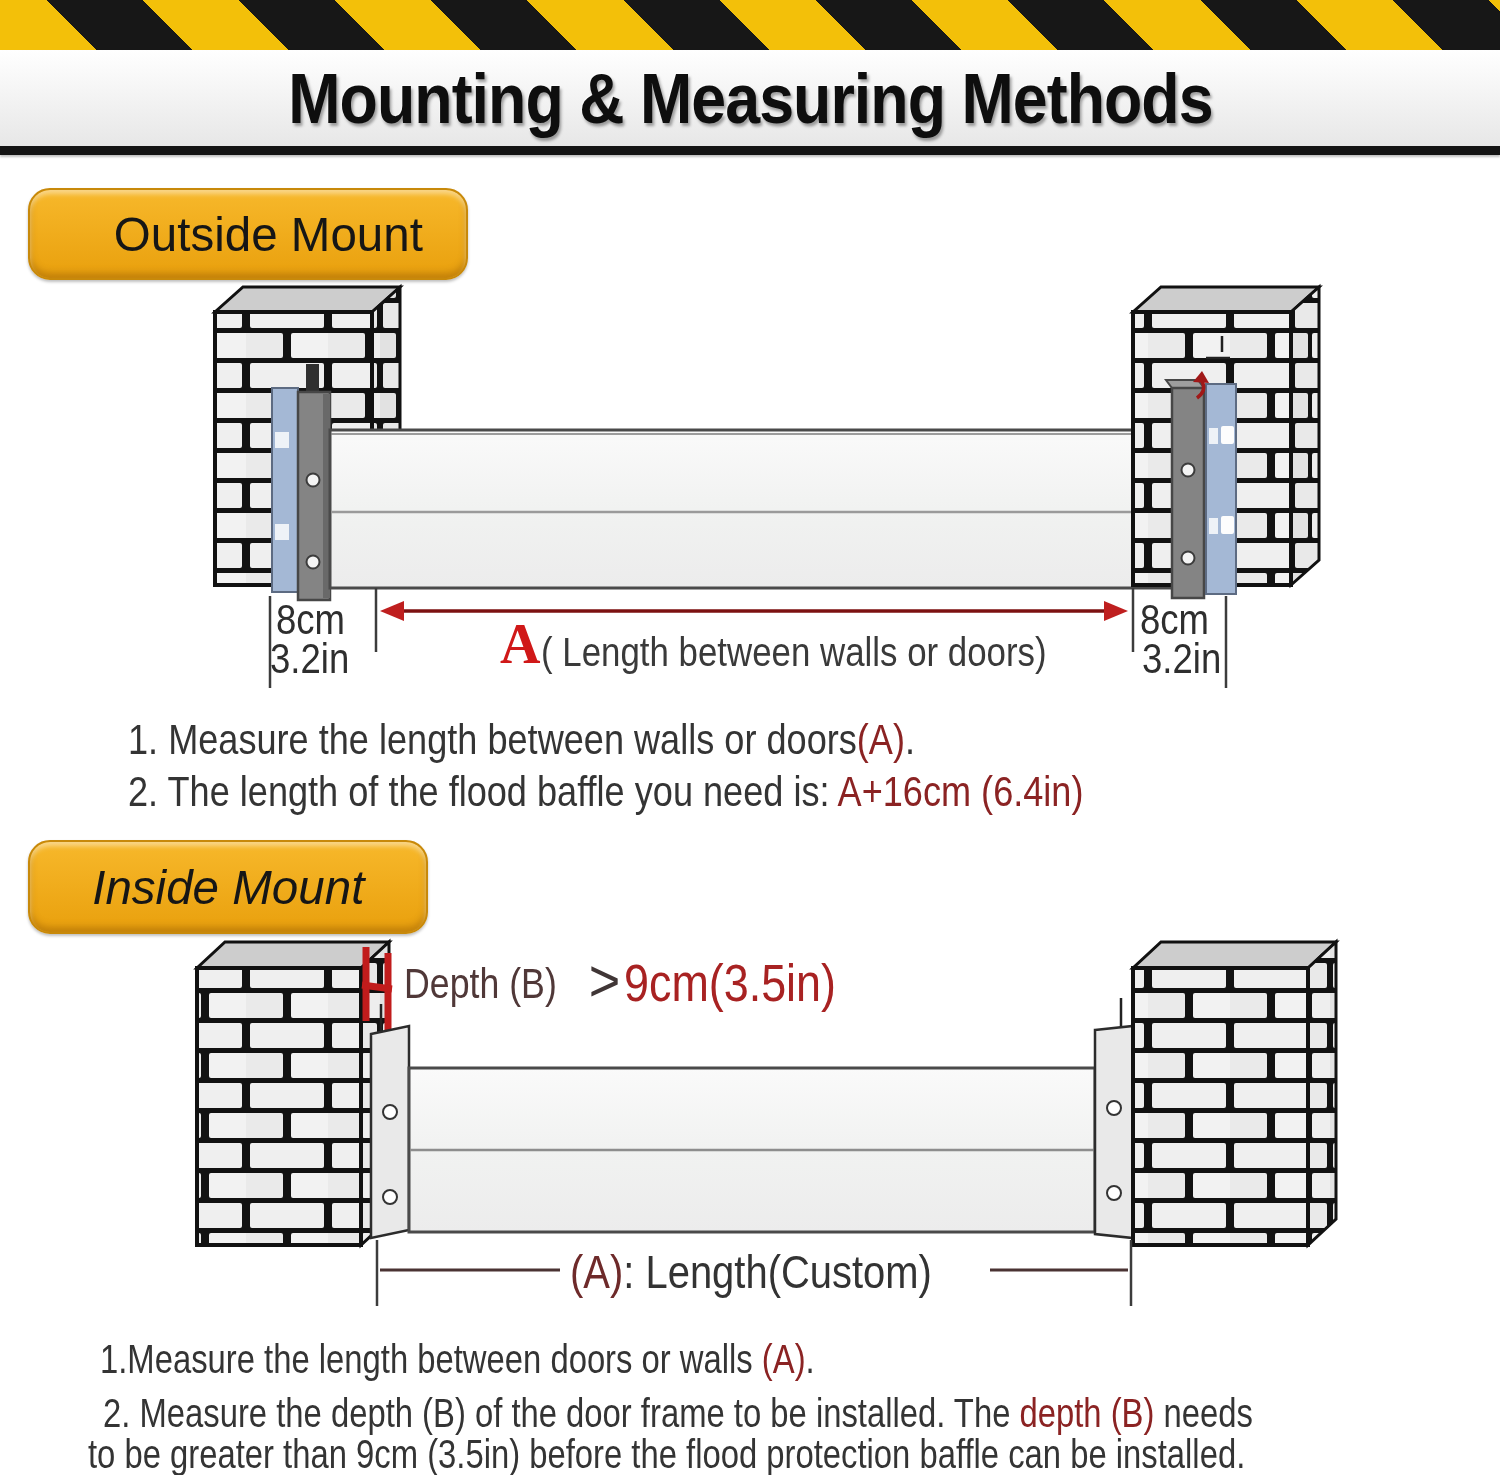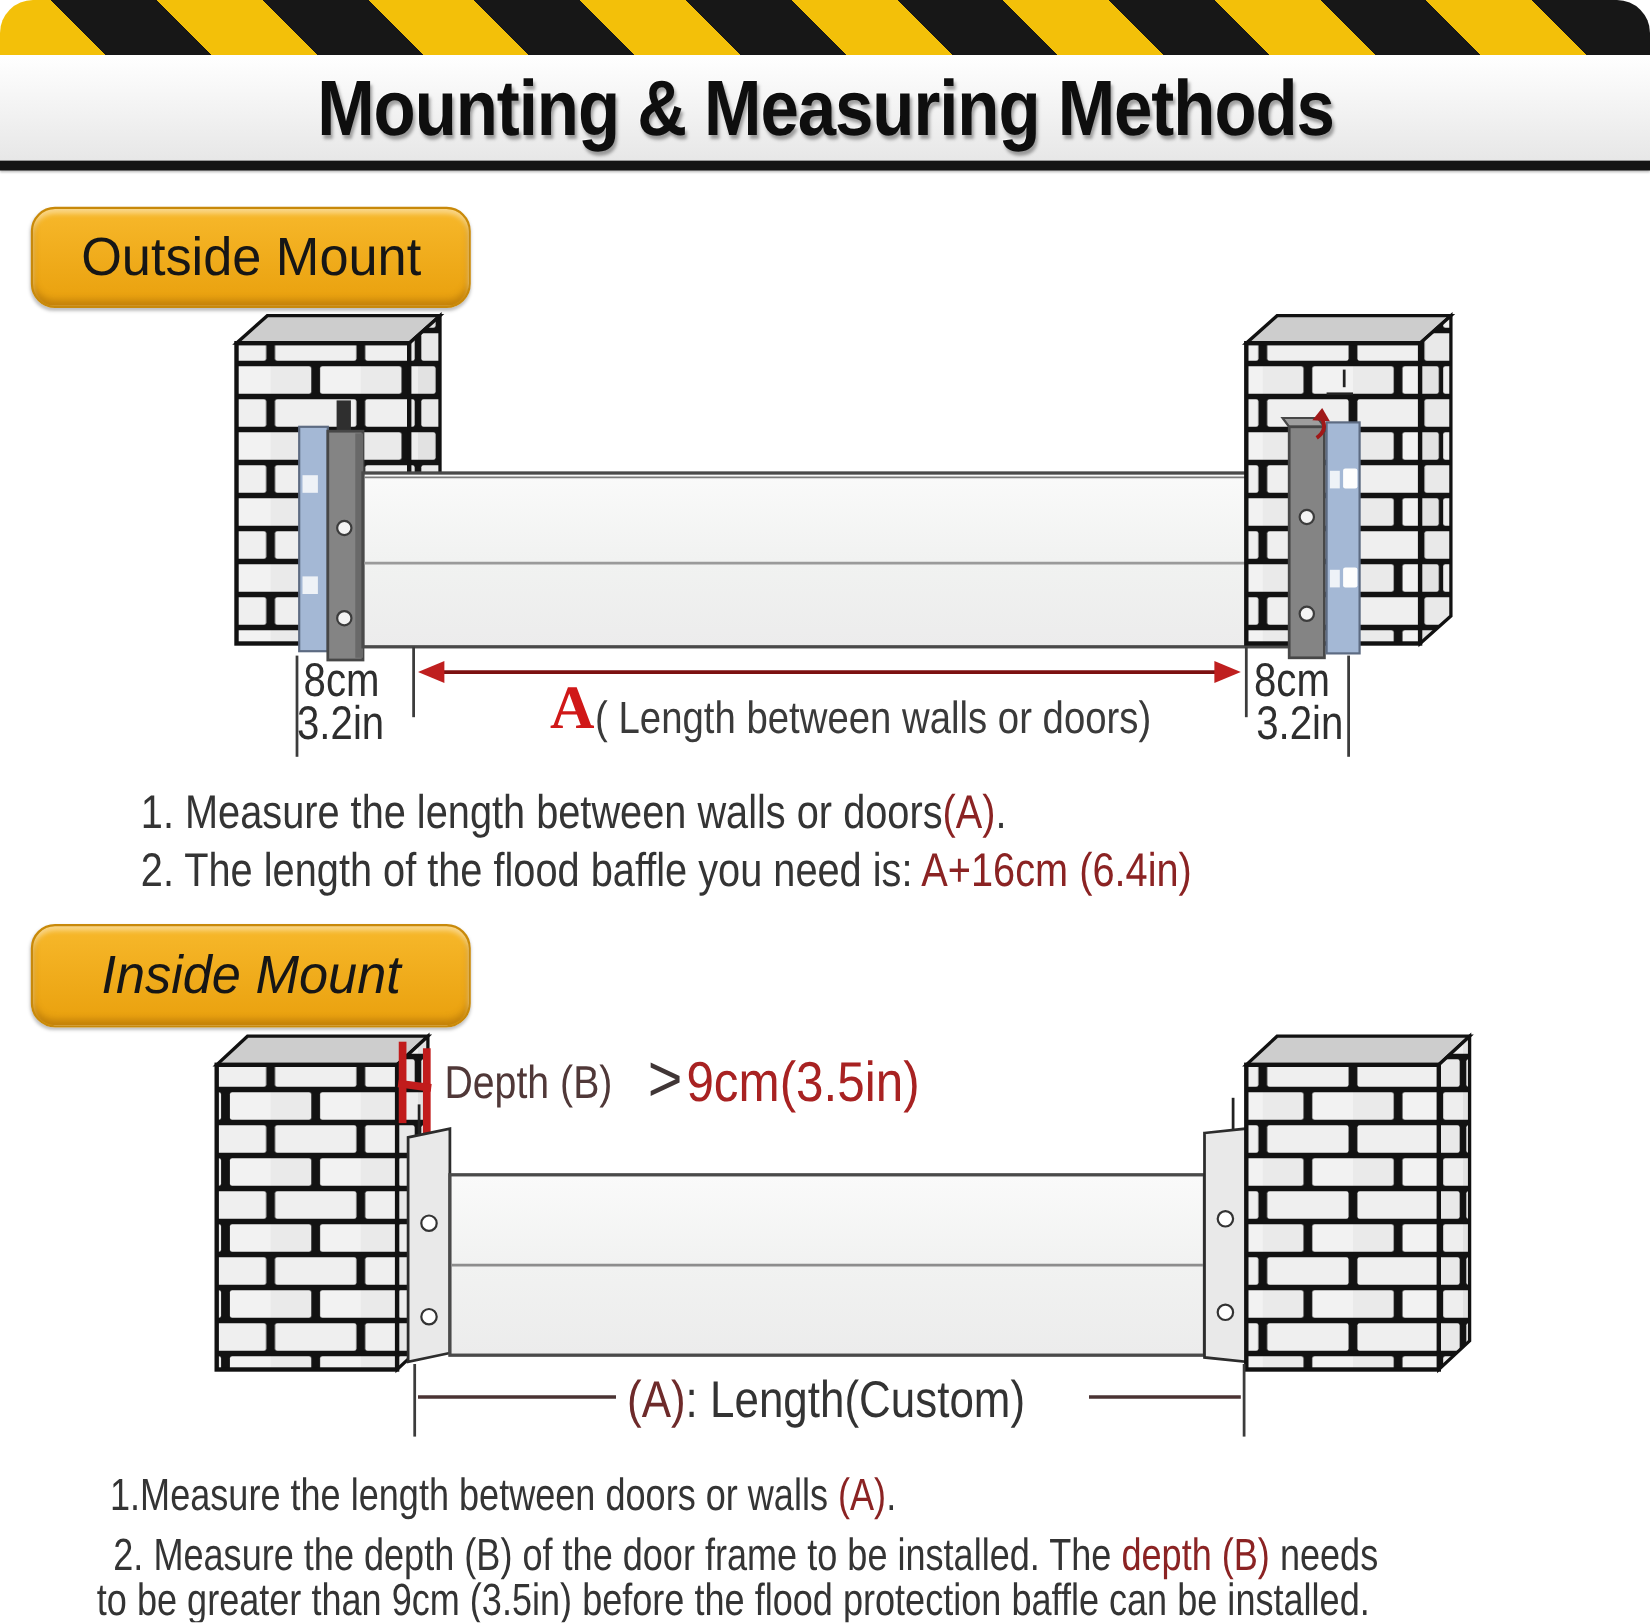--- a/index.html
+++ b/index.html
@@ -1,18 +1,18 @@
 <!DOCTYPE html>
 <html><head>
 <meta charset="utf-8">
 <style>
   html,body{margin:0;padding:0;background:#ffffff;}
   .canvas{
     position:relative;width:1500px;height:1475px;background:#ffffff;
-    font-family:"Liberation Sans","DejaVu Sans",sans-serif;overflow:hidden;border-radius:30px;
+    font-family:"Liberation Sans","DejaVu Sans",sans-serif;overflow:hidden;
   }
   
   .tape{
     position:absolute;left:0;top:0;width:1500px;height:50px;
     background:repeating-linear-gradient(45deg,#f3c009 0 68px,#171717 68px 136px);
     box-shadow:0 3px 5px rgba(0,0,0,.3);
   }
   .header-band{
     position:absolute;left:0;top:50px;width:1500px;height:96px;
     background:linear-gradient(#ffffff,#e7e7e7);
@@ -27,21 +27,21 @@
   .header-bar{position:absolute;left:0;top:146px;width:1500px;height:9px;background:#141414;box-shadow:0 2px 2px rgba(0,0,0,.25);}
   
   .badge{
     position:absolute;left:28px;width:396px;height:88px;border-radius:22px;
     background:linear-gradient(#f7b82b,#e9a00d);
     border:2px solid #c8890a;
     box-shadow:inset 0 4px 5px rgba(255,255,255,.45), inset 0 -5px 7px rgba(120,70,0,.35), 0 2px 3px rgba(0,0,0,.25);
     display:flex;align-items:center;justify-content:center;
   }
   .badge-label{font-size:49px;color:#161616;white-space:pre;transform:scaleX(.97);letter-spacing:0;}
-  .badge-outside{top:188px;}
+  .badge-outside{top:188px;padding-left:40px;}
   .badge-inside{top:840px;height:90px;font-style:italic;}
   
   .diagram-svg{position:absolute;left:0;top:0;z-index:1;}
   
   .txt{position:absolute;z-index:2;white-space:pre;color:#333;transform-origin:left top;line-height:1.05;}
   .c80{transform:scaleX(.80);} .c84{transform:scaleX(.84);} .c85{transform:scaleX(.85);}
   .dim{font-size:43px;color:#2e2e2e;}
   .accent{color:#8b2323;}
   .accent-soft{color:#6e2a2a;}
   .instr{font-size:43px;color:#343434;}

